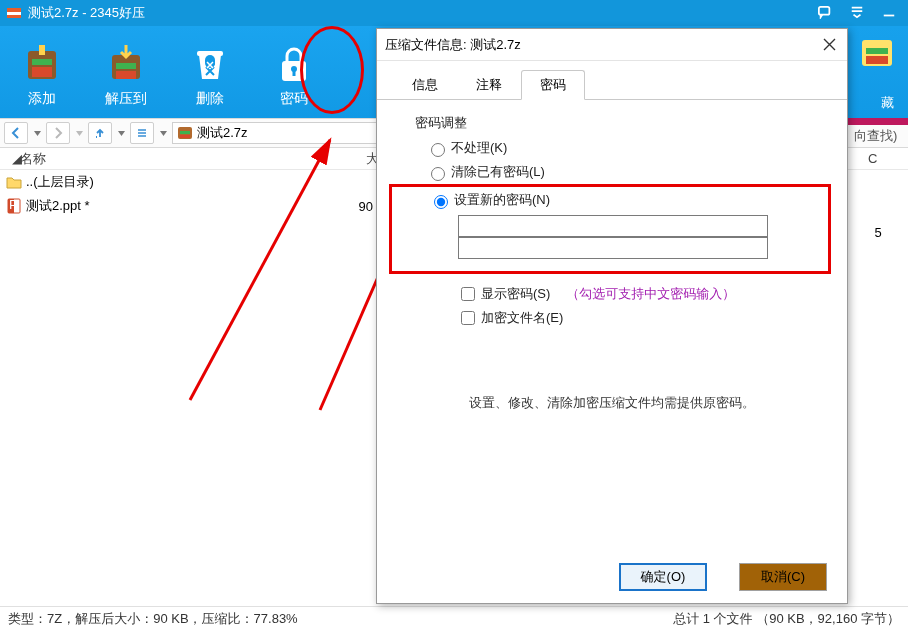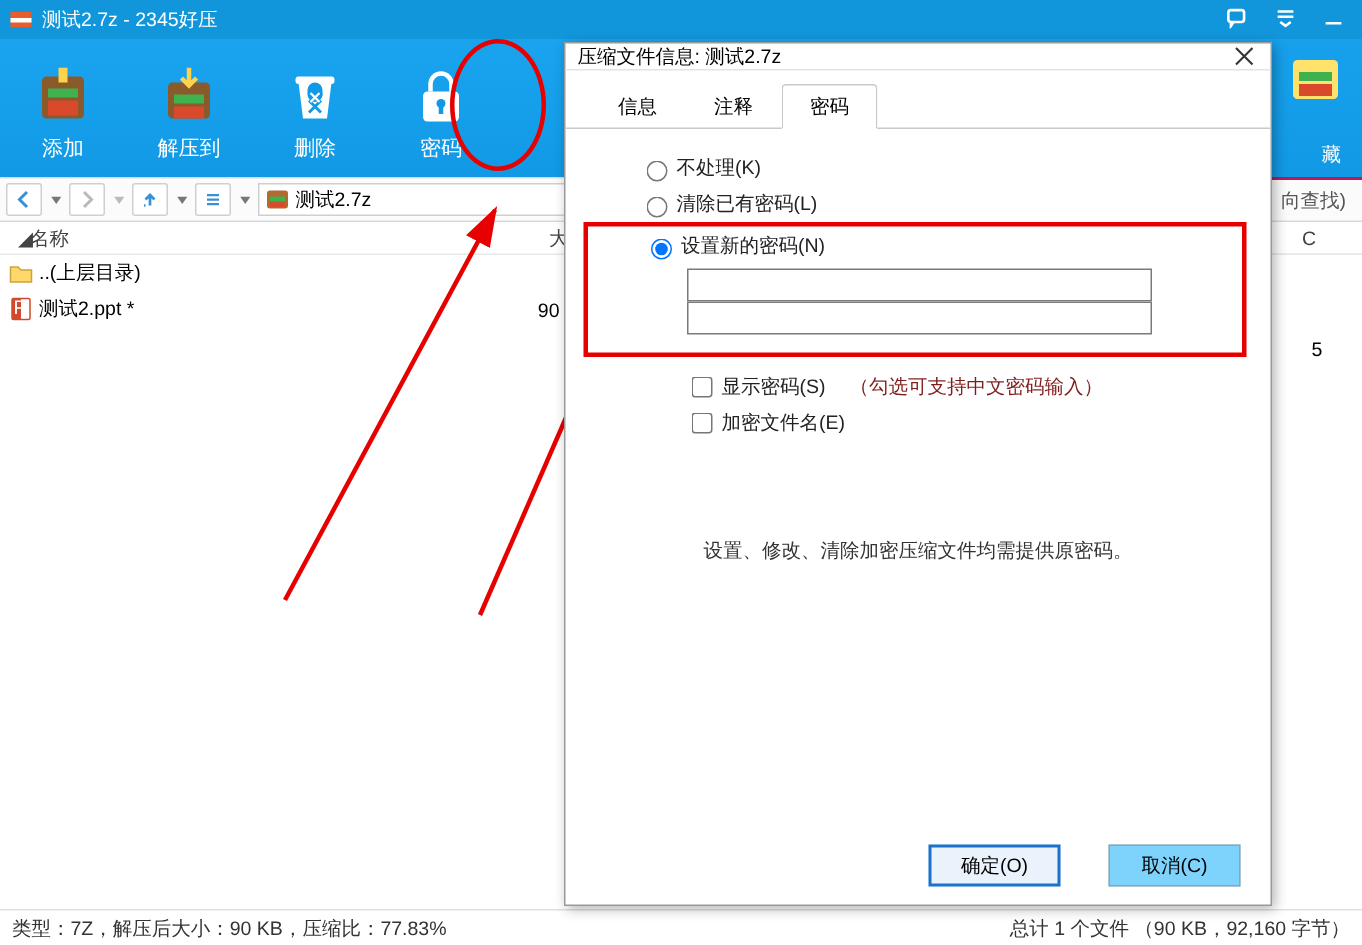--- a/index.html
+++ b/index.html
@@ -28,47 +28,47 @@
   .row .rs{width:72px;text-align:right;padding-right:20px}
   .fico{width:16px;height:16px;display:inline-block}
   .status{position:absolute;left:0;right:0;bottom:0;height:24px;border-top:1px solid #e0e0e0;background:#fff;display:flex;align-items:center;padding:0 8px;font-size:13px;color:#333}
   .status .right{margin-left:auto}
 
   
   .red-ellipse{position:absolute;left:300px;top:26px;width:64px;height:88px;border:3px solid #e60000;border-radius:50%/50%;pointer-events:none}
 
   
   .dialog{position:absolute;left:376px;top:28px;width:472px;height:576px;background:#fff;border:1px solid #999;box-shadow:2px 2px 8px rgba(0,0,0,.3)}
-  .dlg-title{height:18px;display:flex;align-items:center;padding:0 8px;border-bottom:1px solid #e4e4e4}
+  .dlg-title{height:32px;display:flex;align-items:center;padding:0 8px;border-bottom:1px solid #e4e4e4}
   .dlg-title .x{margin-left:auto;width:20px;height:20px;display:flex;align-items:center;justify-content:center;cursor:pointer}
   .tabs{display:flex;padding:8px 16px 0;border-bottom:1px solid #c9c9c9;gap:0}
   .tab{padding:5px 18px 5px;border:1px solid transparent;position:relative;top:1px;cursor:pointer}
   .tab.active{border:1px solid #c9c9c9;border-bottom-color:#fff;background:#fff;border-radius:3px 3px 0 0}
   .dlg-body{padding:14px 24px 0;color:#222}
   .group{border:none;padding:0 0 10px}
   .radio{display:flex;align-items:flex-end;gap:6px;padding:3px 30px}
   .radio input{width:14px;height:14px}
   .pwd-block{border:3px solid #e60000;margin:0 -8px 8px -12px;padding:4px 20px 12px 42px}
   .pwd-block .radio{padding:0 0 6px}
   .field{margin-left:24px}
   .field input[type=password]{width:310px;height:22px;border:1px solid #7a7a7a;padding:0 4px}
   .field label{display:block;margin:10px 0 4px}
   .chk{display:flex;align-items:center;gap:6px;padding:3px 30px 3px 60px}
   .chk input{width:14px;height:14px}
   .hint{margin-top:54px;text-align:center;color:#333}
   .btn-row{position:absolute;bottom:12px;right:20px;display:flex;gap:32px}
-  .btn{width:88px;height:28px;border:1px solid #a0a0a0;background:#7dd3fc;cursor:pointer}
+  .btn{width:88px;height:28px;border:1px solid #a0a0a0;background:#a16207;cursor:pointer}
   .btn.primary{border:2px solid #1a73c9;background:#eaf3fb}
 
   
   svg.arrow{position:absolute;pointer-events:none}
 
   
   .right-strip{position:absolute;right:0;top:26px;width:60px;height:92px;background:linear-gradient(#17a1ec,#1199e5);color:#fff;display:flex;align-items:flex-end;justify-content:center;padding-bottom:8px}
-  .search-strip{position:absolute;right:0;top:118px;height:30px;width:60px;background:#fbfbfb;border-top:2px solid #be185d;border-bottom:1px solid #d9d9d9;display:flex;align-items:center;color:#555;padding-left:6px}
+  .search-strip{position:absolute;right:0;top:118px;height:30px;width:60px;background:#fbfbfb;border-top:7px solid #be185d;border-bottom:1px solid #d9d9d9;display:flex;align-items:center;color:#555;padding-left:6px}
   .ch-col{position:absolute;right:0;top:148px;height:22px;width:60px;border-bottom:1px solid #e8e8e8;display:flex;align-items:center;color:#444;padding-left:20px}
   .rowhint{position:absolute;right:0;top:225px;width:60px;text-align:center}
 
 </style>
 </head>
 <body>
 
 <div class="app">
 
   <div class="title-bar">
@@ -273,20 +273,21 @@
         </svg>
     </span>
   </div>
   <div class="tabs">
     <div class="tab">信息</div>
     <div class="tab">注释</div>
     <div class="tab active">密码</div>
   </div>
   <div class="dlg-body">
     <fieldset class="group">
+      <div style="padding:0 0 4px 14px">密码调整</div>
       <label class="radio">
         <input type="radio" name="pw" style="">
           <span>不处理(K)</span>
       </label>
       <label class="radio">
         <input type="radio" name="pw" style="">
           <span>清除已有密码(L)</span>
       </label>
 
       <div class="pwd-block">
@@ -296,21 +297,21 @@
         </label>
         <div class="field">
           <input type="password" style="">
           <input type="password" style="">
         </div>
       </div>
 
       <label class="chk">
         <input type="checkbox" style="">
         <span>显示密码(S)</span>
-        <span style="margin-left:10px;color:#7f1d1d">（勾选可支持中文密码输入）</span>
+        <span style="margin-left:10px;color:#a21caf">（勾选可支持中文密码输入）</span>
       </label>
       <label class="chk">
         <input type="checkbox" style="">
         <span>加密文件名(E)</span>
       </label>
     </fieldset>
 
     <div class="hint">设置、修改、清除加密压缩文件均需提供原密码。</div>
   </div>
 

